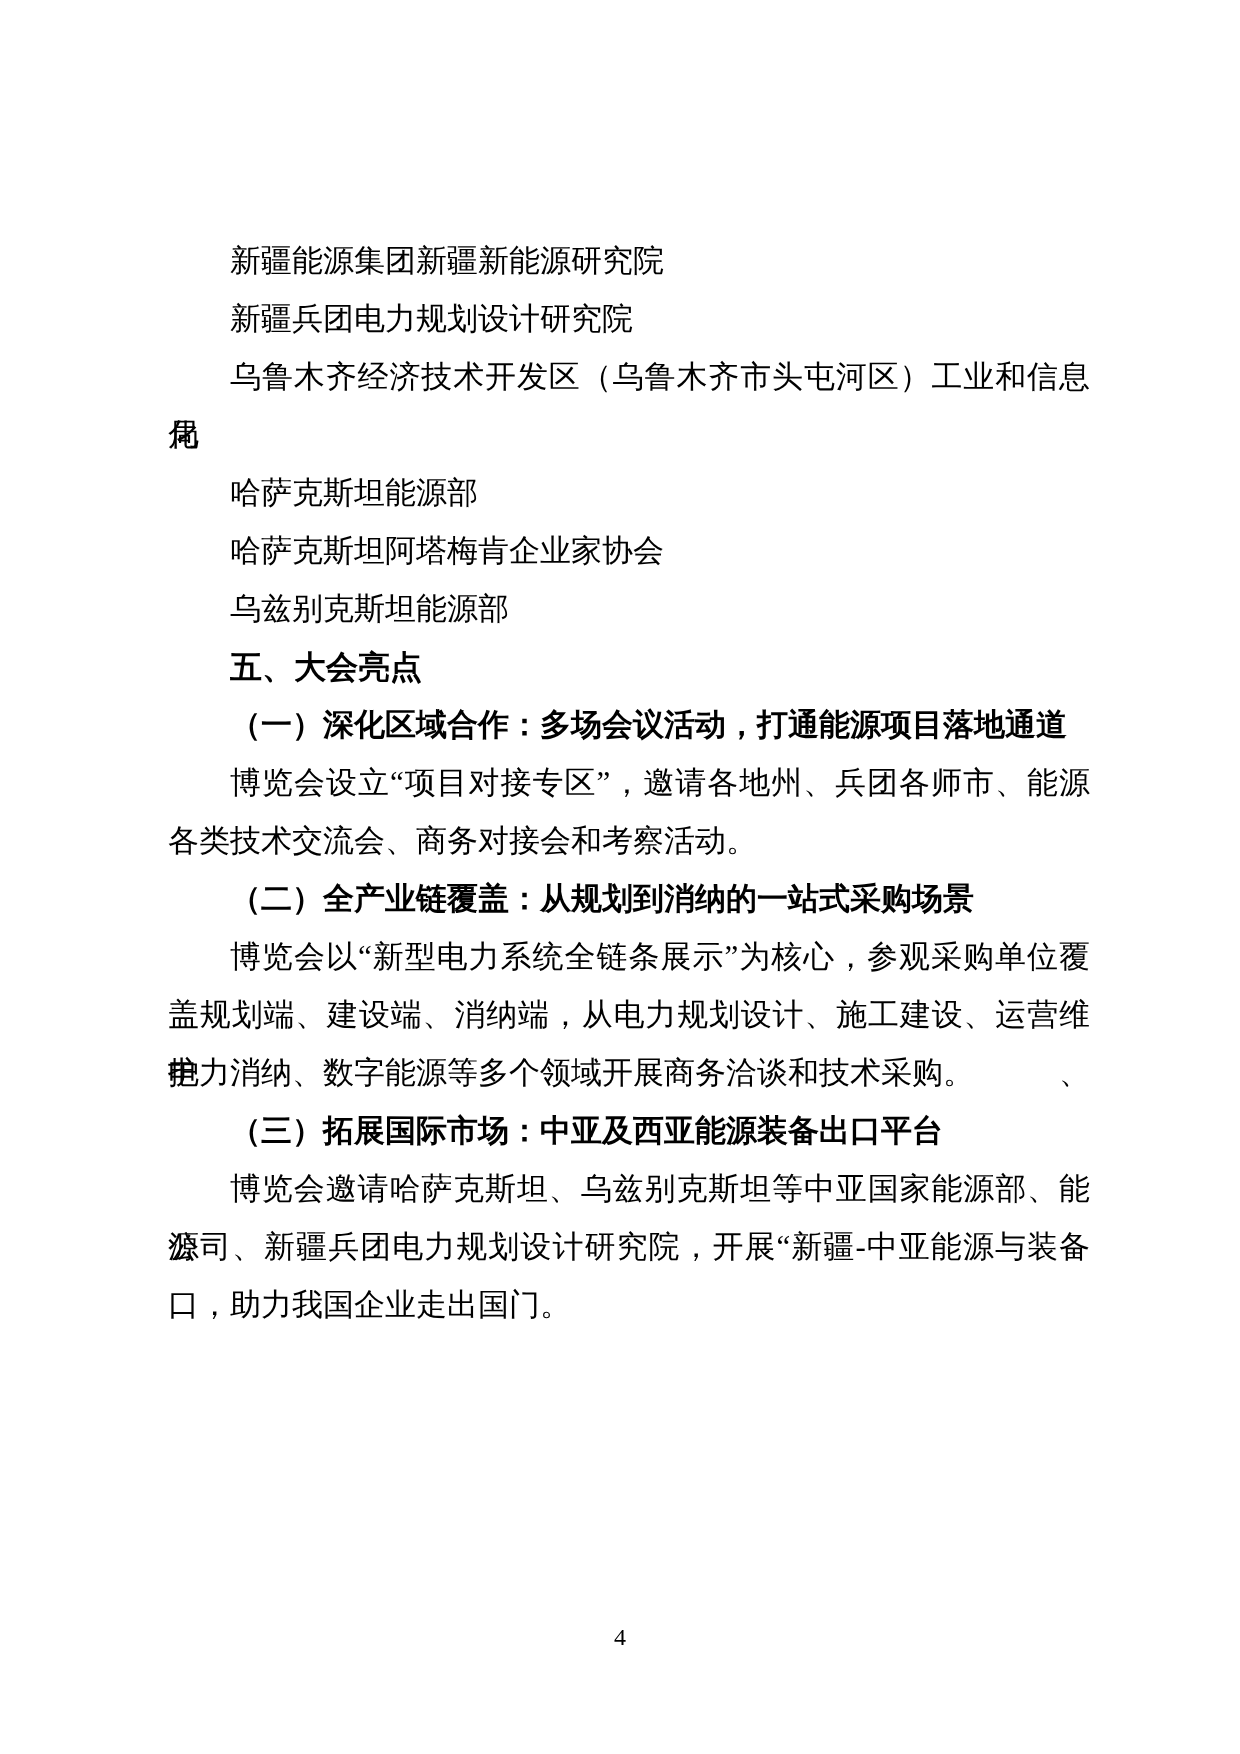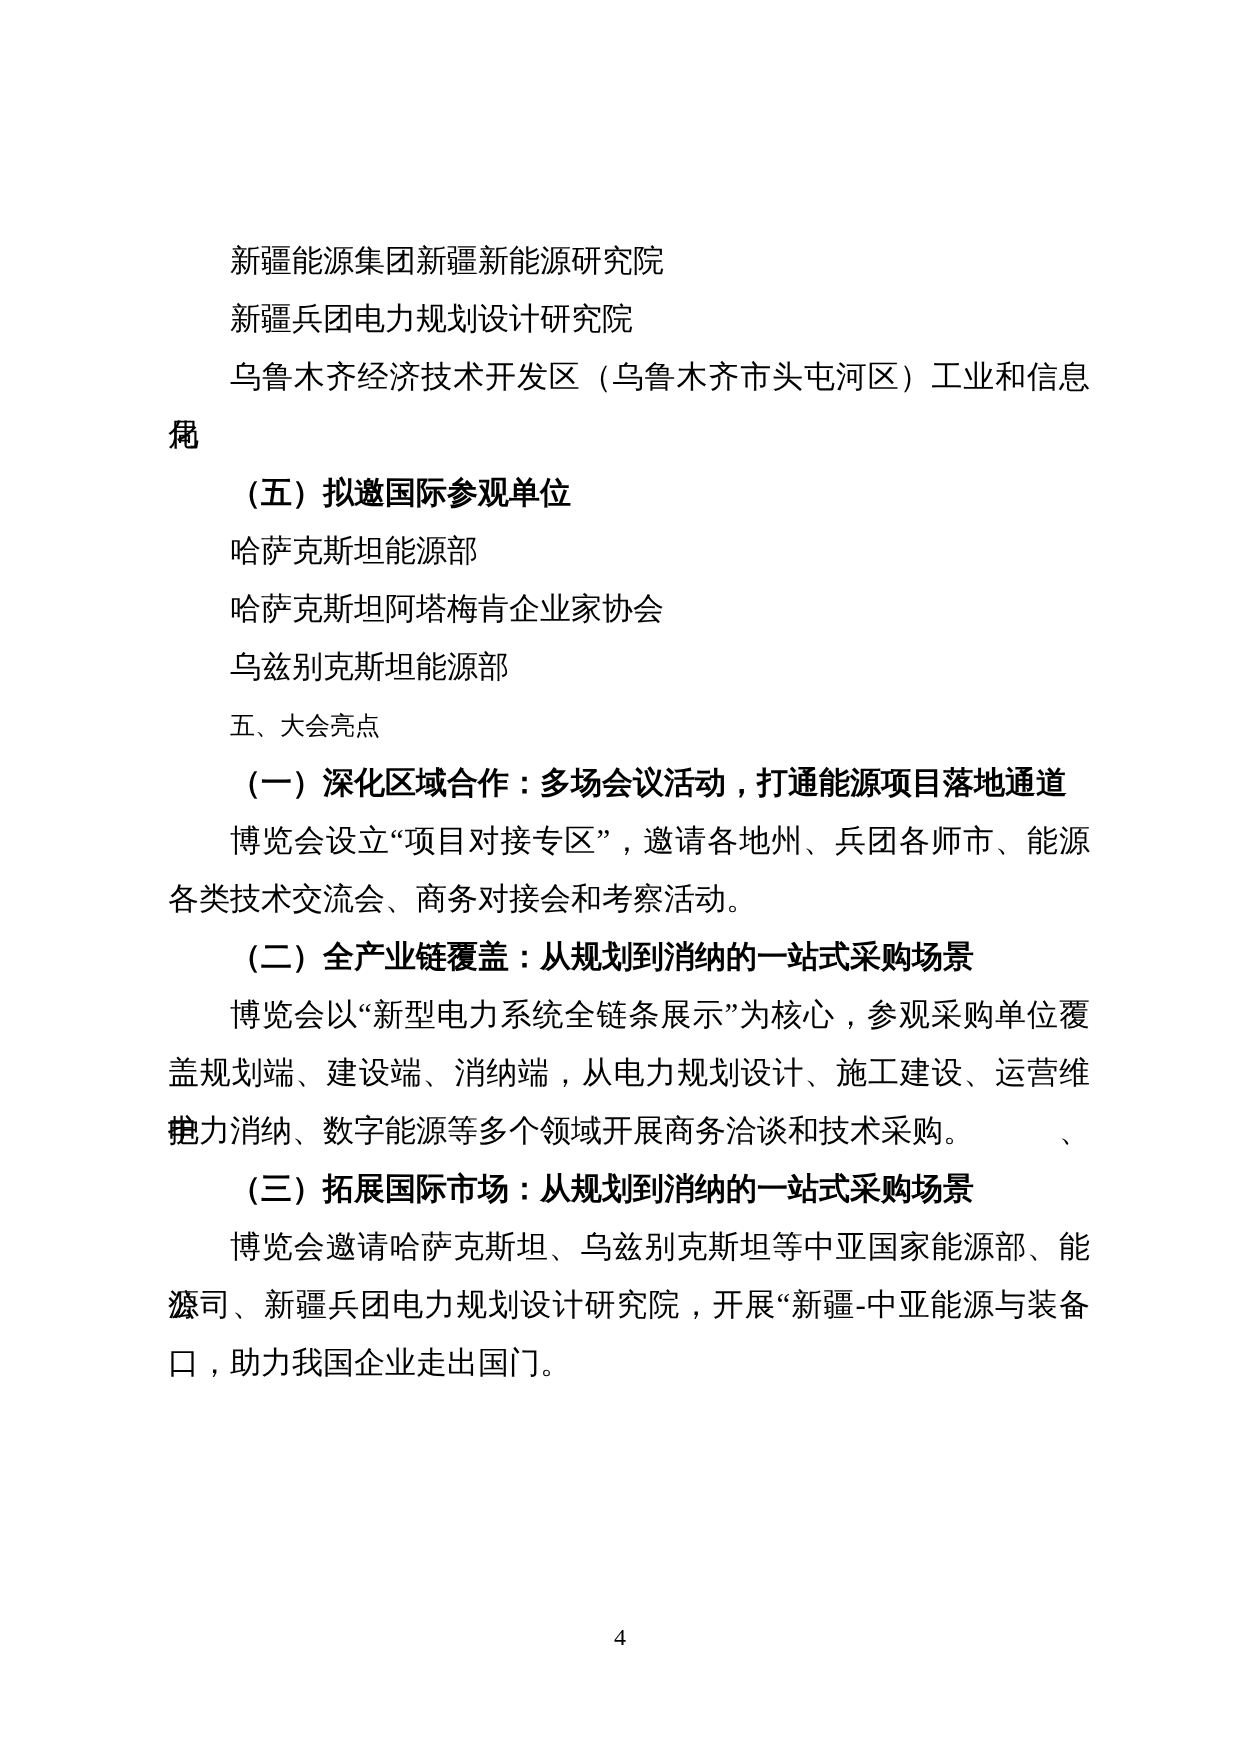--- a/index.html
+++ b/index.html
@@ -36,23 +36,23 @@
   .indent { text-indent: 62px; }
   .fill {
     text-align: justify;
     text-align-last: justify;
     text-justify: inter-character;
   }
   .sub-heading {
     font-weight: bold;
   }
   .main-heading {
-    font-weight: normal;
+    font-weight: bold;
     font-family: "Liberation Sans", "DejaVu Sans", sans-serif;
-    font-size: 25px;
+    font-size: 32px;
   }
   .page-number {
     position: absolute;
     top: 1622px;
     left: 0;
     width: 1240px;
     text-align: center;
     font-size: 24px;
     line-height: 30px;
     font-family: "Liberation Serif", "DejaVu Serif", serif;
@@ -60,31 +60,30 @@
 </style>
 </head>
 <body>
 
 <div class="page">
   <div class="content">
     <div class="line indent">新疆能源集团新疆新能源研究院</div>
     <div class="line indent">新疆兵团电力规划设计研究院</div>
     <div class="line indent fill">乌鲁木齐经济技术开发区（乌鲁木齐市头屯河区）工业和信息化</div>
     <div class="line">局</div>
-    <div class="line indent sub-heading">（五）拟邀国际参观单位</div>
     <div class="line indent">哈萨克斯坦能源部</div>
     <div class="line indent">哈萨克斯坦阿塔梅肯企业家协会</div>
     <div class="line indent">乌兹别克斯坦能源部</div>
     <div class="line indent main-heading">五、大会亮点</div>
     <div class="line indent sub-heading">（一）深化区域合作：多场会议活动，打通能源项目落地通道</div>
     <div class="line indent fill">博览会设立“项目对接专区”，邀请各地州、兵团各师市、能源</div>
     <div class="line">各类技术交流会、商务对接会和考察活动。</div>
     <div class="line indent sub-heading">（二）全产业链覆盖：从规划到消纳的一站式采购场景</div>
     <div class="line indent fill">博览会以“新型电力系统全链条展示”为核心，参观采购单位覆</div>
     <div class="line fill">盖规划端、建设端、消纳端，从电力规划设计、施工建设、运营维护、</div>
     <div class="line">电力消纳、数字能源等多个领域开展商务洽谈和技术采购。</div>
-    <div class="line indent sub-heading">（三）拓展国际市场：从规划到消纳的一站式采购场景</div>
+    <div class="line indent sub-heading">（三）拓展国际市场：中亚及西亚能源装备出口平台</div>
     <div class="line indent fill">博览会邀请哈萨克斯坦、乌兹别克斯坦等中亚国家能源部、能源</div>
     <div class="line fill">公司、新疆兵团电力规划设计研究院，开展“新疆-中亚能源与装备</div>
     <div class="line">口，助力我国企业走出国门。</div>
   </div>
   <div class="page-number">4</div>
 </div>
 
 </body></html>

